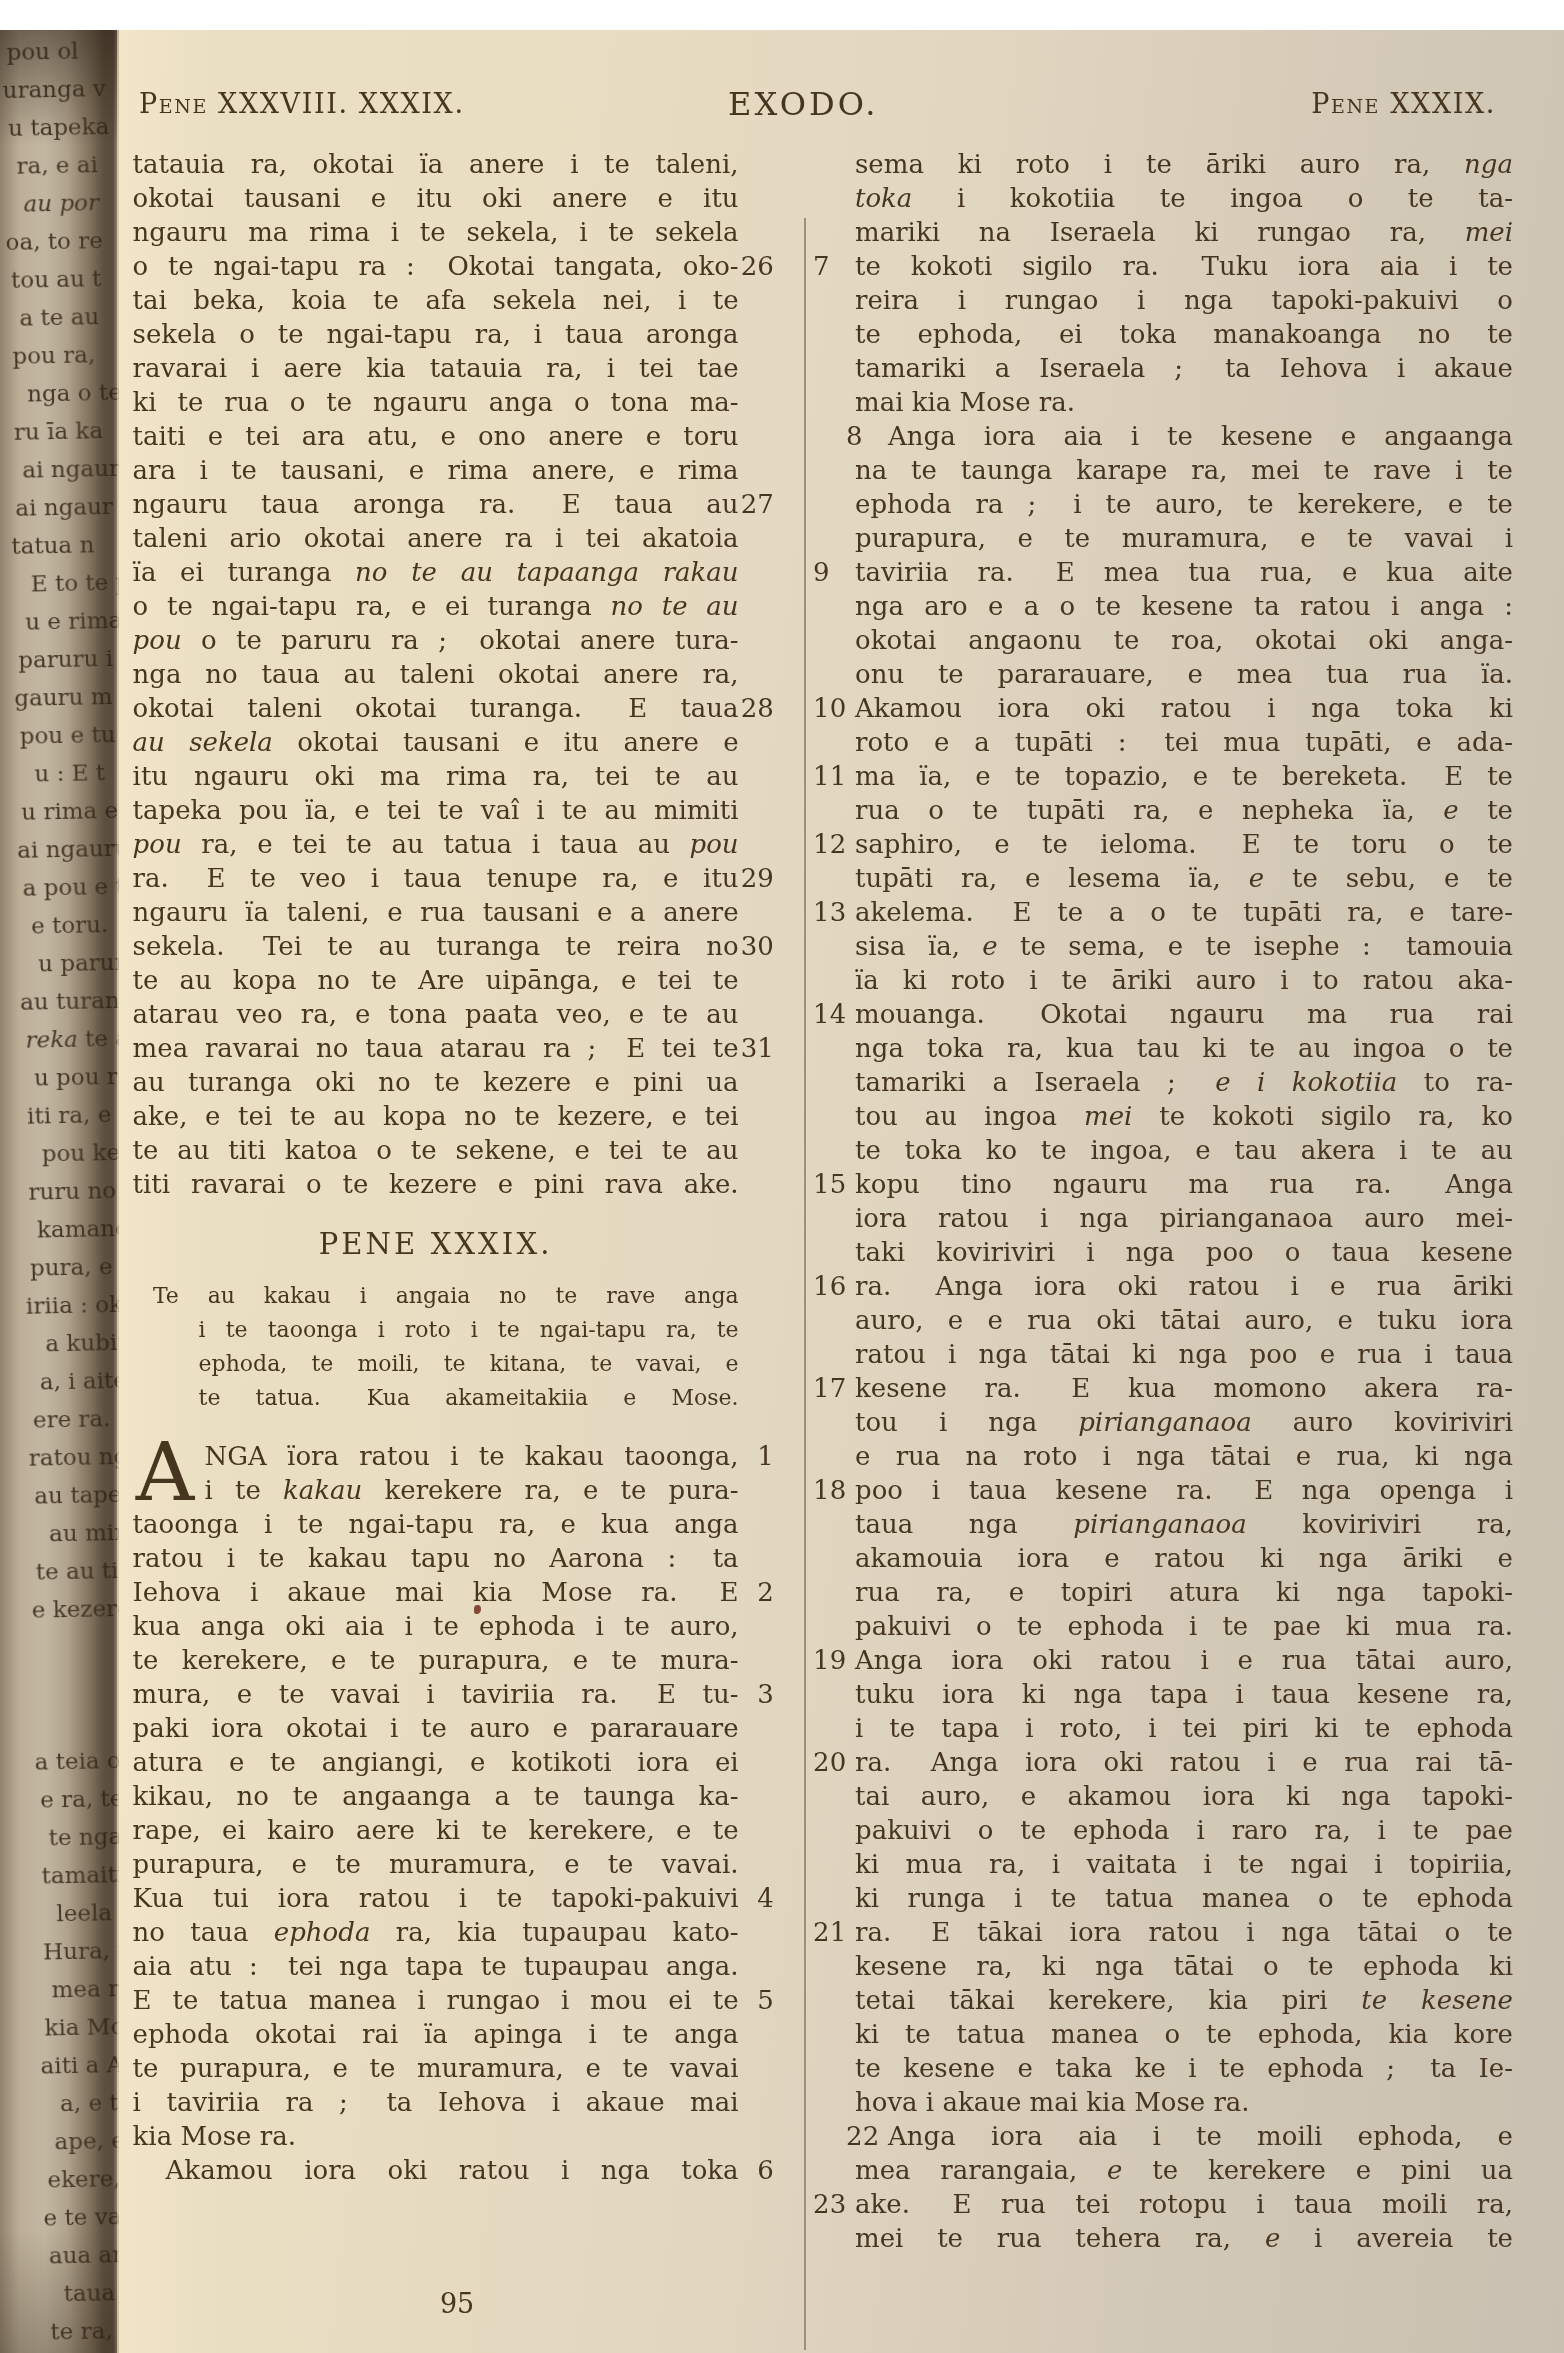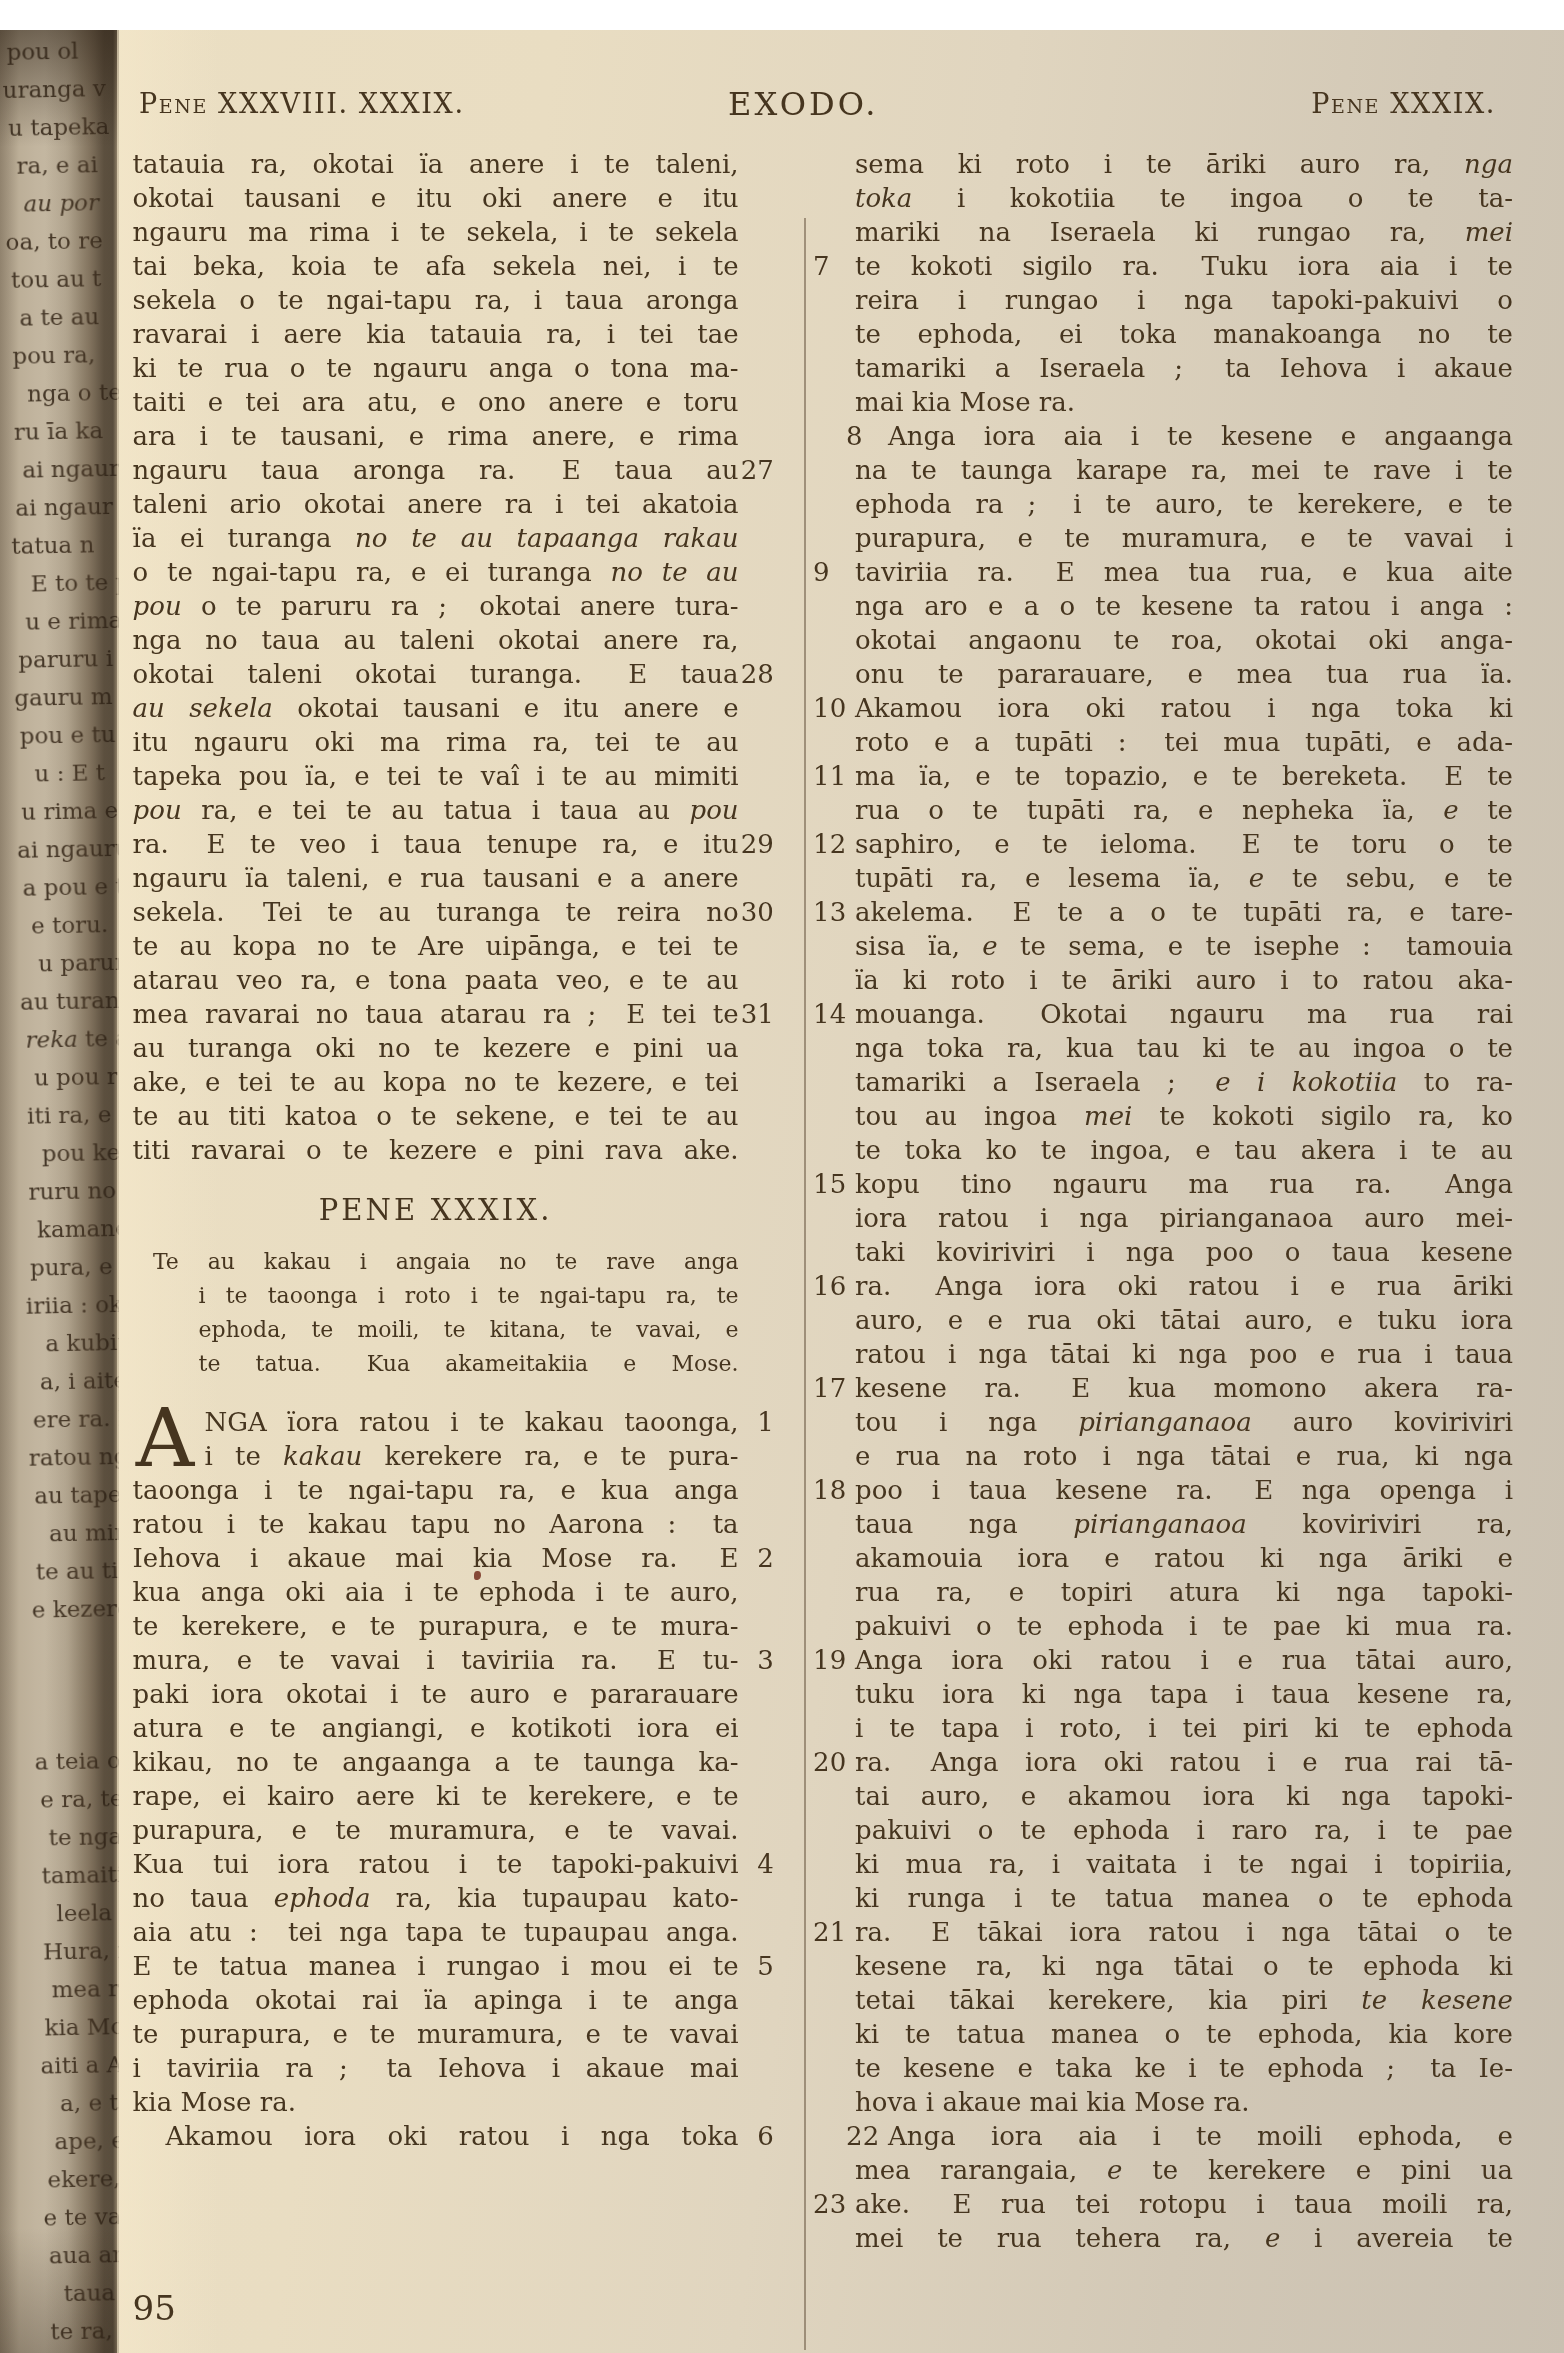--- a/index.html
+++ b/index.html
@@ -68,22 +68,22 @@
   .summary .line{height:34px;line-height:34px;padding-left:66px;}
   .summary .line:first-child{padding-left:20.3px;}
 
   
   .v1wrap{position:relative;margin-top:23.5px;}
   .dropcap{position:absolute;left:3.1px;top:-3.1px;font-size:81px;line-height:72px;
            color:#46351f;}
   .inkdot{position:absolute;left:341px;bottom:-5.5px;width:7px;height:9.4px;
           border-radius:50% 50% 55% 35%;background:#6e2414;opacity:.8;}
 
-  .pagenum{position:absolute;left:15.6px;top:2258px;width:649px;text-align:left;
-           font-size:34px;}
+  .pagenum{position:absolute;left:15.6px;top:2258px;width:649px;text-align:center;
+           font-size:27px;}
 </style>
 </head>
 <body>
 
 <div id="root">
 
   <div class="gutter">
     <div class="gutter-lines" id="gutterLines">
         <div class="gline">pou ol</div>
         <div class="gline">uranga v</div>
@@ -158,20 +158,21 @@
     <div class="rh rh-center">EXODO.</div>
     <div class="rh rh-right">Pene XXXIX.</div>
 
     <div class="divider"></div>
 
     <div class="column col-left">
       <div id="colL38">
           <div class="line">tatauia ra, okotai ïa anere i te taleni,</div>
           <div class="line">okotai tausani e itu oki anere e itu</div>
           <div class="line">ngauru ma rima i te sekela, i te sekela</div>
+          <div class="line">o te ngai-tapu ra :  Okotai tangata, oko-<span class="vnum">26</span></div>
           <div class="line">tai beka, koia te afa sekela nei, i te</div>
           <div class="line">sekela o te ngai-tapu ra, i taua aronga</div>
           <div class="line">ravarai i aere kia tatauia ra, i tei tae</div>
           <div class="line">ki te rua o te ngauru anga o tona ma-</div>
           <div class="line">taiti e tei ara atu, e ono anere e toru</div>
           <div class="line">ara i te tausani, e rima anere, e rima</div>
           <div class="line">ngauru taua aronga ra.  E taua au<span class="vnum">27</span></div>
           <div class="line">taleni ario okotai anere ra i tei akatoia</div>
           <div class="line">ïa ei turanga <i>no te au tapaanga rakau</i></div>
           <div class="line">o te ngai-tapu ra, e ei turanga <i>no te au</i></div>

